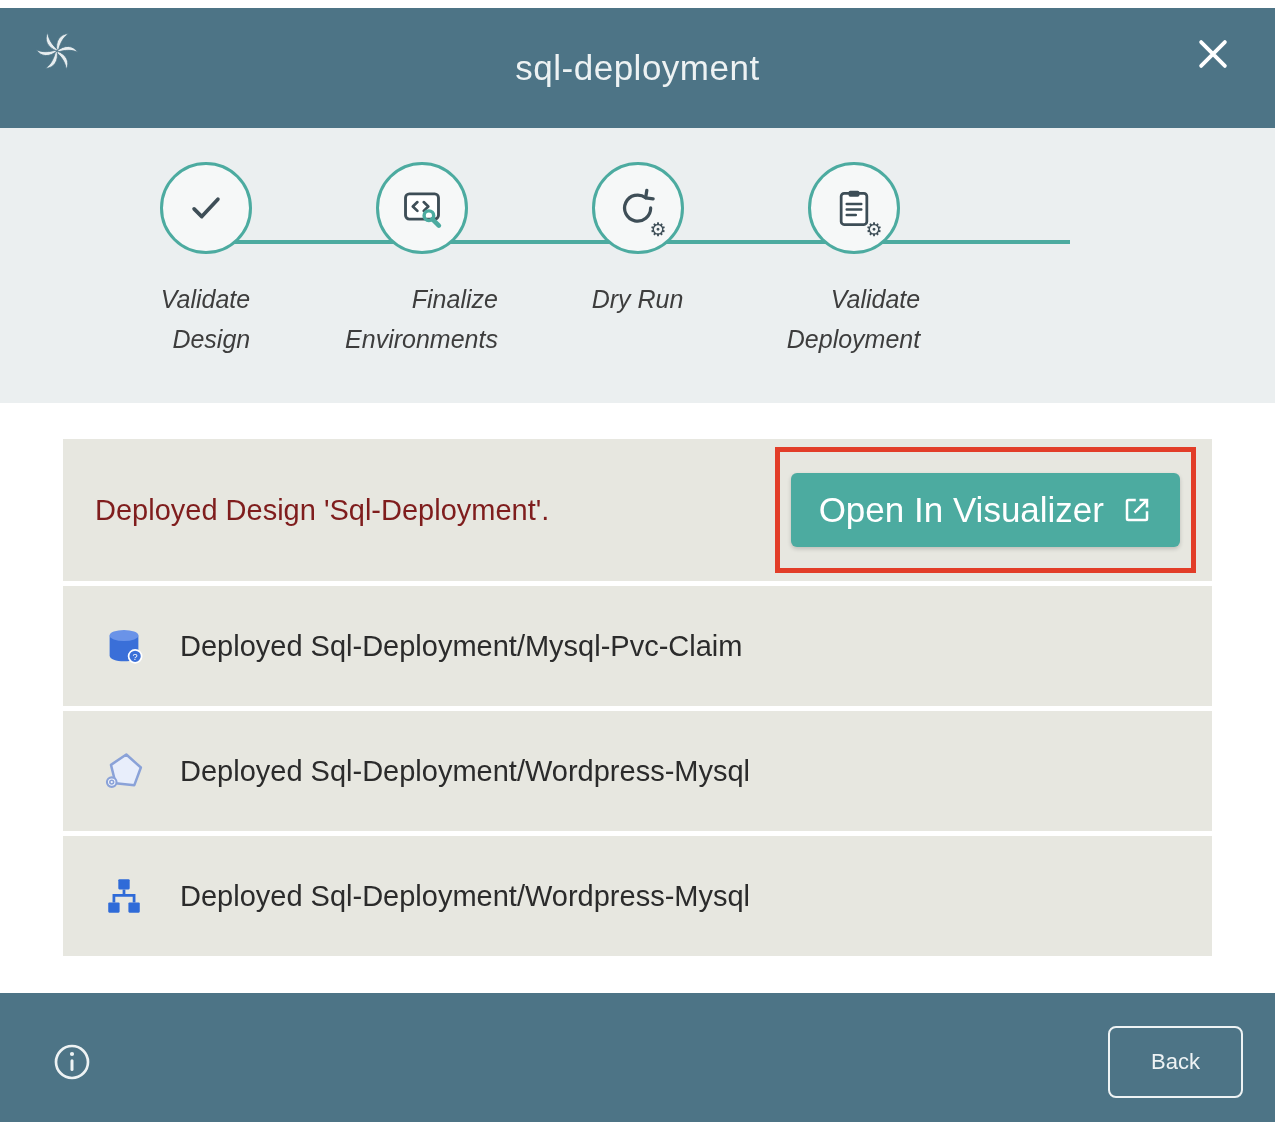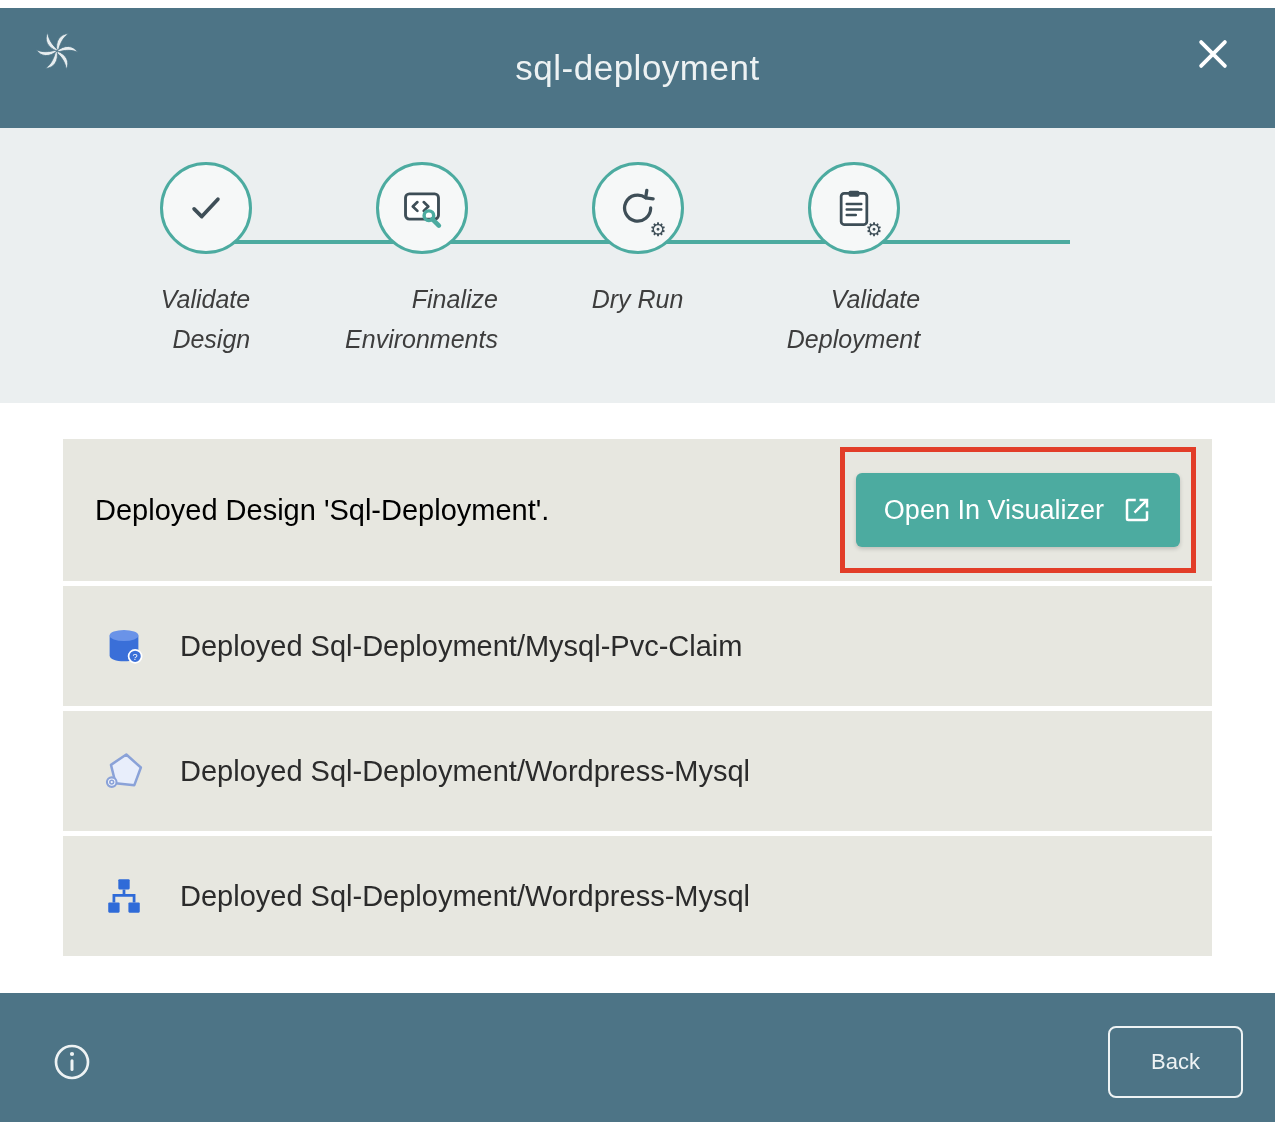--- a/index.html
+++ b/index.html
@@ -20,26 +20,26 @@
   .circle{width:92px;height:92px;box-sizing:border-box;border:3px solid #4caba0;border-radius:50%;background:#f6f8f8;display:flex;align-items:center;justify-content:center;position:relative;cursor:pointer;}
   .circle--active{background:#ccd5d9;}
   .gear{position:absolute;right:14px;bottom:12px;font-size:19px;line-height:1;color:#3e4e57;}
   .step-label{margin-top:26px;text-align:right;font-size:25px;color:#3d3d3d;line-height:1.58;font-style:italic;}
   .step-label span{display:block;}
 
   
   .content{padding:36px 63px 0 63px;background:#fff;}
   .row{background:#e7e7e0;margin-bottom:5px;display:flex;align-items:center;font-size:29px;color:#2b2b2b;}
   .row-design{height:142px;justify-content:space-between;padding:0 16px 0 32px;box-sizing:border-box;}
-  .row-design .row-text{color:#000000;}
+  .row-design .row-text{color:#7f1d1d;}
   .row-item{height:120px;padding:0 37px;gap:32px;box-sizing:border-box;}
   .row-icon{width:48px;height:48px;display:flex;align-items:center;justify-content:center;flex:0 0 auto;}
 
   .annotation{border:5px solid #e23d28;padding:21px 11px;display:inline-flex;}
-  .btn-teal{display:inline-flex;align-items:center;gap:18px;height:74px;padding:0 28px;background:#4caba0;color:#fff;font-size:27px;font-family:inherit;border:0;border-radius:6px;cursor:pointer;box-shadow:0 2px 4px rgba(0,0,0,.18);}
+  .btn-teal{display:inline-flex;align-items:center;gap:18px;height:74px;padding:0 28px;background:#4caba0;color:#fff;font-size:35px;font-family:inherit;border:0;border-radius:6px;cursor:pointer;box-shadow:0 2px 4px rgba(0,0,0,.18);}
 
   
   .footerbar{position:absolute;left:0;bottom:0;width:100%;height:137px;background:#4d7486;display:flex;align-items:center;box-sizing:border-box;padding:0 14px 0 50px;}
   .info-btn{background:transparent;border:0;padding:0;width:44px;height:44px;cursor:pointer;display:flex;align-items:center;justify-content:center;}
   .footer-spacer{flex:1;}
   .btn-back{height:72px;min-width:135px;padding:0 32px;background:transparent;border:2px solid #eef3f4;border-radius:8px;color:#eef3f4;font-size:22px;font-family:inherit;cursor:pointer;margin-right:18px;}
   .annotation-finish{border:5px solid #e23d28;padding:20px 10px;display:inline-flex;}
   .btn-finish{height:70px;min-width:146px;padding:0 30px;background:#4caba0;border:0;border-radius:8px;color:#fff;font-size:30px;font-family:inherit;cursor:pointer;box-shadow:0 2px 5px rgba(0,0,0,.25);}
 </style>
 </head>

